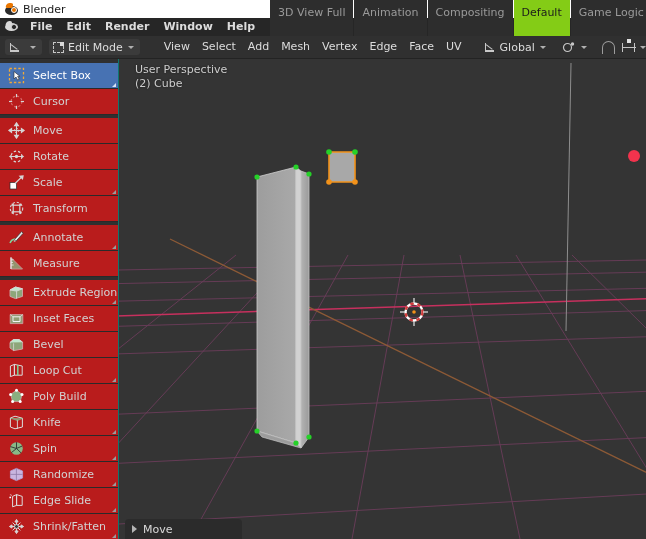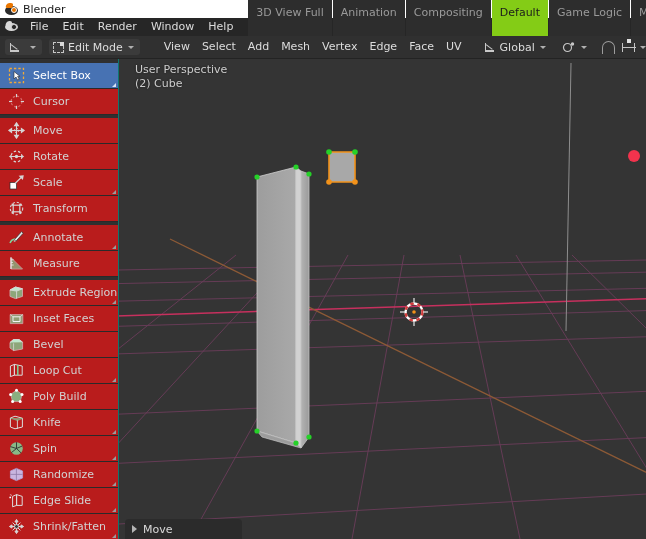--- a/index.html
+++ b/index.html
@@ -44,21 +44,21 @@
   #topbar .bl-icon .b2{
     position:absolute;left:6px;top:4px;width:5.5px;height:5.5px;border-radius:50%;
     background:#262626;border:1.3px solid #d8d8d8;box-sizing:border-box;
   }
   #topbar .bl-icon .b3{
     position:absolute;left:1px;top:0.5px;width:6px;height:4.5px;background:#d8d8d8;
     border-radius:3px 3px 0 2px;transform:skewX(-18deg);
   }
   .topmenu{display:flex;align-items:center;height:18px;}
   .topmenu .mi{
-    padding:12px 7px;line-height:18px;font-size:11px;color:#dcdcdc;cursor:default;white-space:nowrap;
+    padding:12px 7px;line-height:18px;font-size:11px;color:#dcdcdc;cursor:default;white-space:nowrap;font-weight:bold;
   }
   .ws-tabs{display:flex;align-items:flex-end;height:18px;margin-left:8px;}
   .ws-tab{
     padding:15px 8px;line-height:17px;height:17px;font-size:11px;color:#9a9a9a;
     background:#2d2d2d;margin-right:1px;border-radius:3px 3px 0 0;white-space:nowrap;cursor:default;
   }
   .ws-tab.active{background:#84cc16;color:#1c1c1c;}
 
   
   #vpheader{

